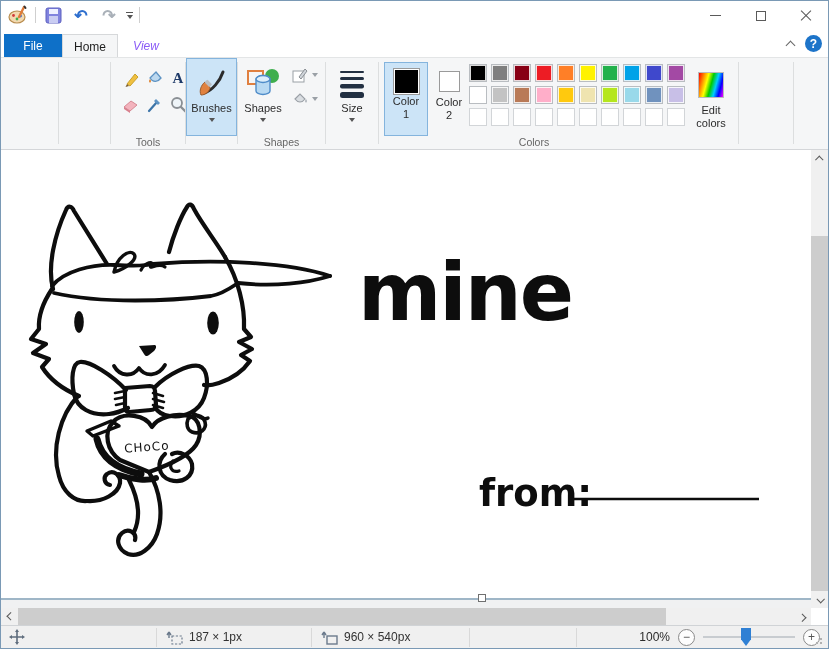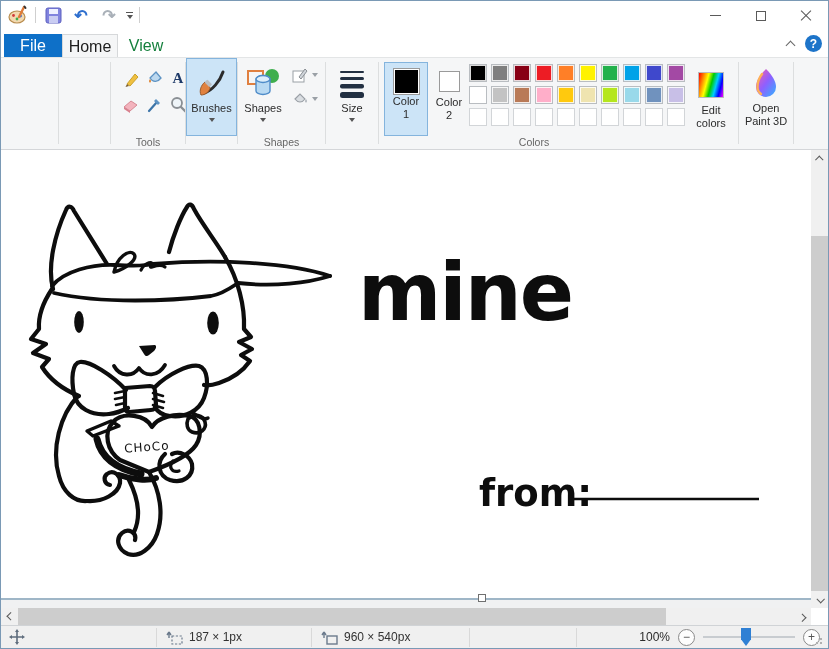--- a/index.html
+++ b/index.html
@@ -20,24 +20,24 @@
   .win-controls { position:absolute; right:0; top:0; display:flex; height:29px; }
   .win-btn { width:45px; height:29px; display:flex; align-items:center; justify-content:center; }
   .ic-min { width:11px; height:1px; background:#5a5a5a; }
   .ic-max { width:10px; height:10px; border:1px solid #5a5a5a; }
   .ic-close { position:relative; width:12px; height:12px; }
   .ic-close::before,.ic-close::after { content:""; position:absolute; left:-1px; top:5px; width:14px; height:1px; background:#5a5a5a; }
   .ic-close::before { transform:rotate(45deg); } .ic-close::after { transform:rotate(-45deg); }
 
   
   .tabrow { position:absolute; left:0; top:29px; width:100%; height:27px; background:#fff; }
-  .tab { position:absolute; top:4px; height:24px; display:flex; align-items:center; justify-content:center; font-size:16px; }
+  .tab { position:absolute; top:4px; height:24px; display:flex; align-items:center; justify-content:center; font-size:12px; }
   .tab-file { left:3px; width:58px; background:#0e70c8; color:#fff; }
   .tab-home { left:61px; width:56px; background:#f5f6f7; border:1px solid #d6d8da; border-bottom:none; color:#1e1e1e; }
-  .tab-view { left:117px; width:56px; color:#15803d; }
+  .tab-view { left:117px; width:56px; color:#8b5cf6;font-style:italic; }
   .ribbon-chevron { position:absolute; right:34px; top:10px; width:8px; height:8px; }
   .ribbon-chevron::before { content:""; position:absolute; left:1px; top:2px; width:6px; height:6px; border-left:1.5px solid #666; border-top:1.5px solid #666; transform:rotate(45deg); }
   .help-btn { position:absolute; right:6px; top:5px; width:17px; height:17px; border-radius:50%; background:#1d74c9; color:#fff; font-weight:bold; font-size:12px; display:flex; align-items:center; justify-content:center; }
 
   
   .ribbon { position:absolute; left:0; top:56px; width:100%; height:93px; background:#f5f6f7; border-top:1px solid #e3e5e6; border-bottom:1px solid #d4d6d9; }
   .rsep { position:absolute; top:4px; width:1px; height:82px; background:#dcdedf; }
   .group { position:absolute; top:0; height:92px; }
   .grouplabel { position:absolute; bottom:2px; width:100%; text-align:center; font-size:10.5px; color:#666; }
   .bigbtn { display:flex; flex-direction:column; align-items:center; padding-top:5px; height:78px; border:1px solid transparent; }
@@ -300,38 +300,20 @@
       <div class="bigbtn" style="position:absolute;left:308px;top:2px;width:48px;">
         <span class="iconbox">
             <span class="editcolors-ic"></span>
           </span>
         <span class="lbl"><span>Edit</span><br><span>colors</span></span>
       </div>
       <div class="grouplabel" style="width:310px;">Colors</div>
     </div>
     <div class="rsep" style="left:737px;"></div>
 
-    <div class="group" style="left:738px;width:54px;">
-      <div class="bigbtn">
-        <span class="iconbox">
-          <svg width="28" height="32" viewBox="0 0 28 32">
-            <defs>
-                <linearGradient id="p3d" x1="0" y1="0" x2="1" y2="1">
-              <stop offset="0" stop-color="#ff5fa2"></stop>
-                  <stop offset="0.5" stop-color="#8f5fff"></stop>
-                  <stop offset="1" stop-color="#2fb4ff"></stop>
-            </linearGradient>
-              </defs>
-            <path d="M14 2 C21 9 24 15 24 20 A10 10 0 1 1 4 20 C4 15 7 9 14 2 Z" fill="url(#p3d)"></path>
-            <path d="M10 7 C7 11 5.5 16 5.5 20 A8.5 8.5 0 0 0 9 27" fill="none" stroke="#ffb057" stroke-width="2.4" stroke-linecap="round"></path>
-          </svg>
-        </span>
-        <span class="lbl"><span>Open</span><br><span>Paint 3D</span></span>
-      </div>
-    </div>
     <div class="rsep" style="left:792px;"></div>
   </div>
 
   <div class="canvas">
     <svg width="809" height="448" viewBox="0 0 809 448">
       <g fill="none" stroke="#0d0d0d" stroke-width="4.2" stroke-linecap="round" stroke-linejoin="round">
 
         <path d="M51,139 C45,116 53,84 64,60 C66,55 70,56 72,61 L105,114"></path>
         <path d="M167,102 C171,86 179,66 185,57 C187,53 190,54 192,59 C200,74 215,93 223,107"></path>
         <path d="M112,122 C115,107 127,99 132,104 C136,109 124,119 112,122" stroke-width="3.4"></path>

